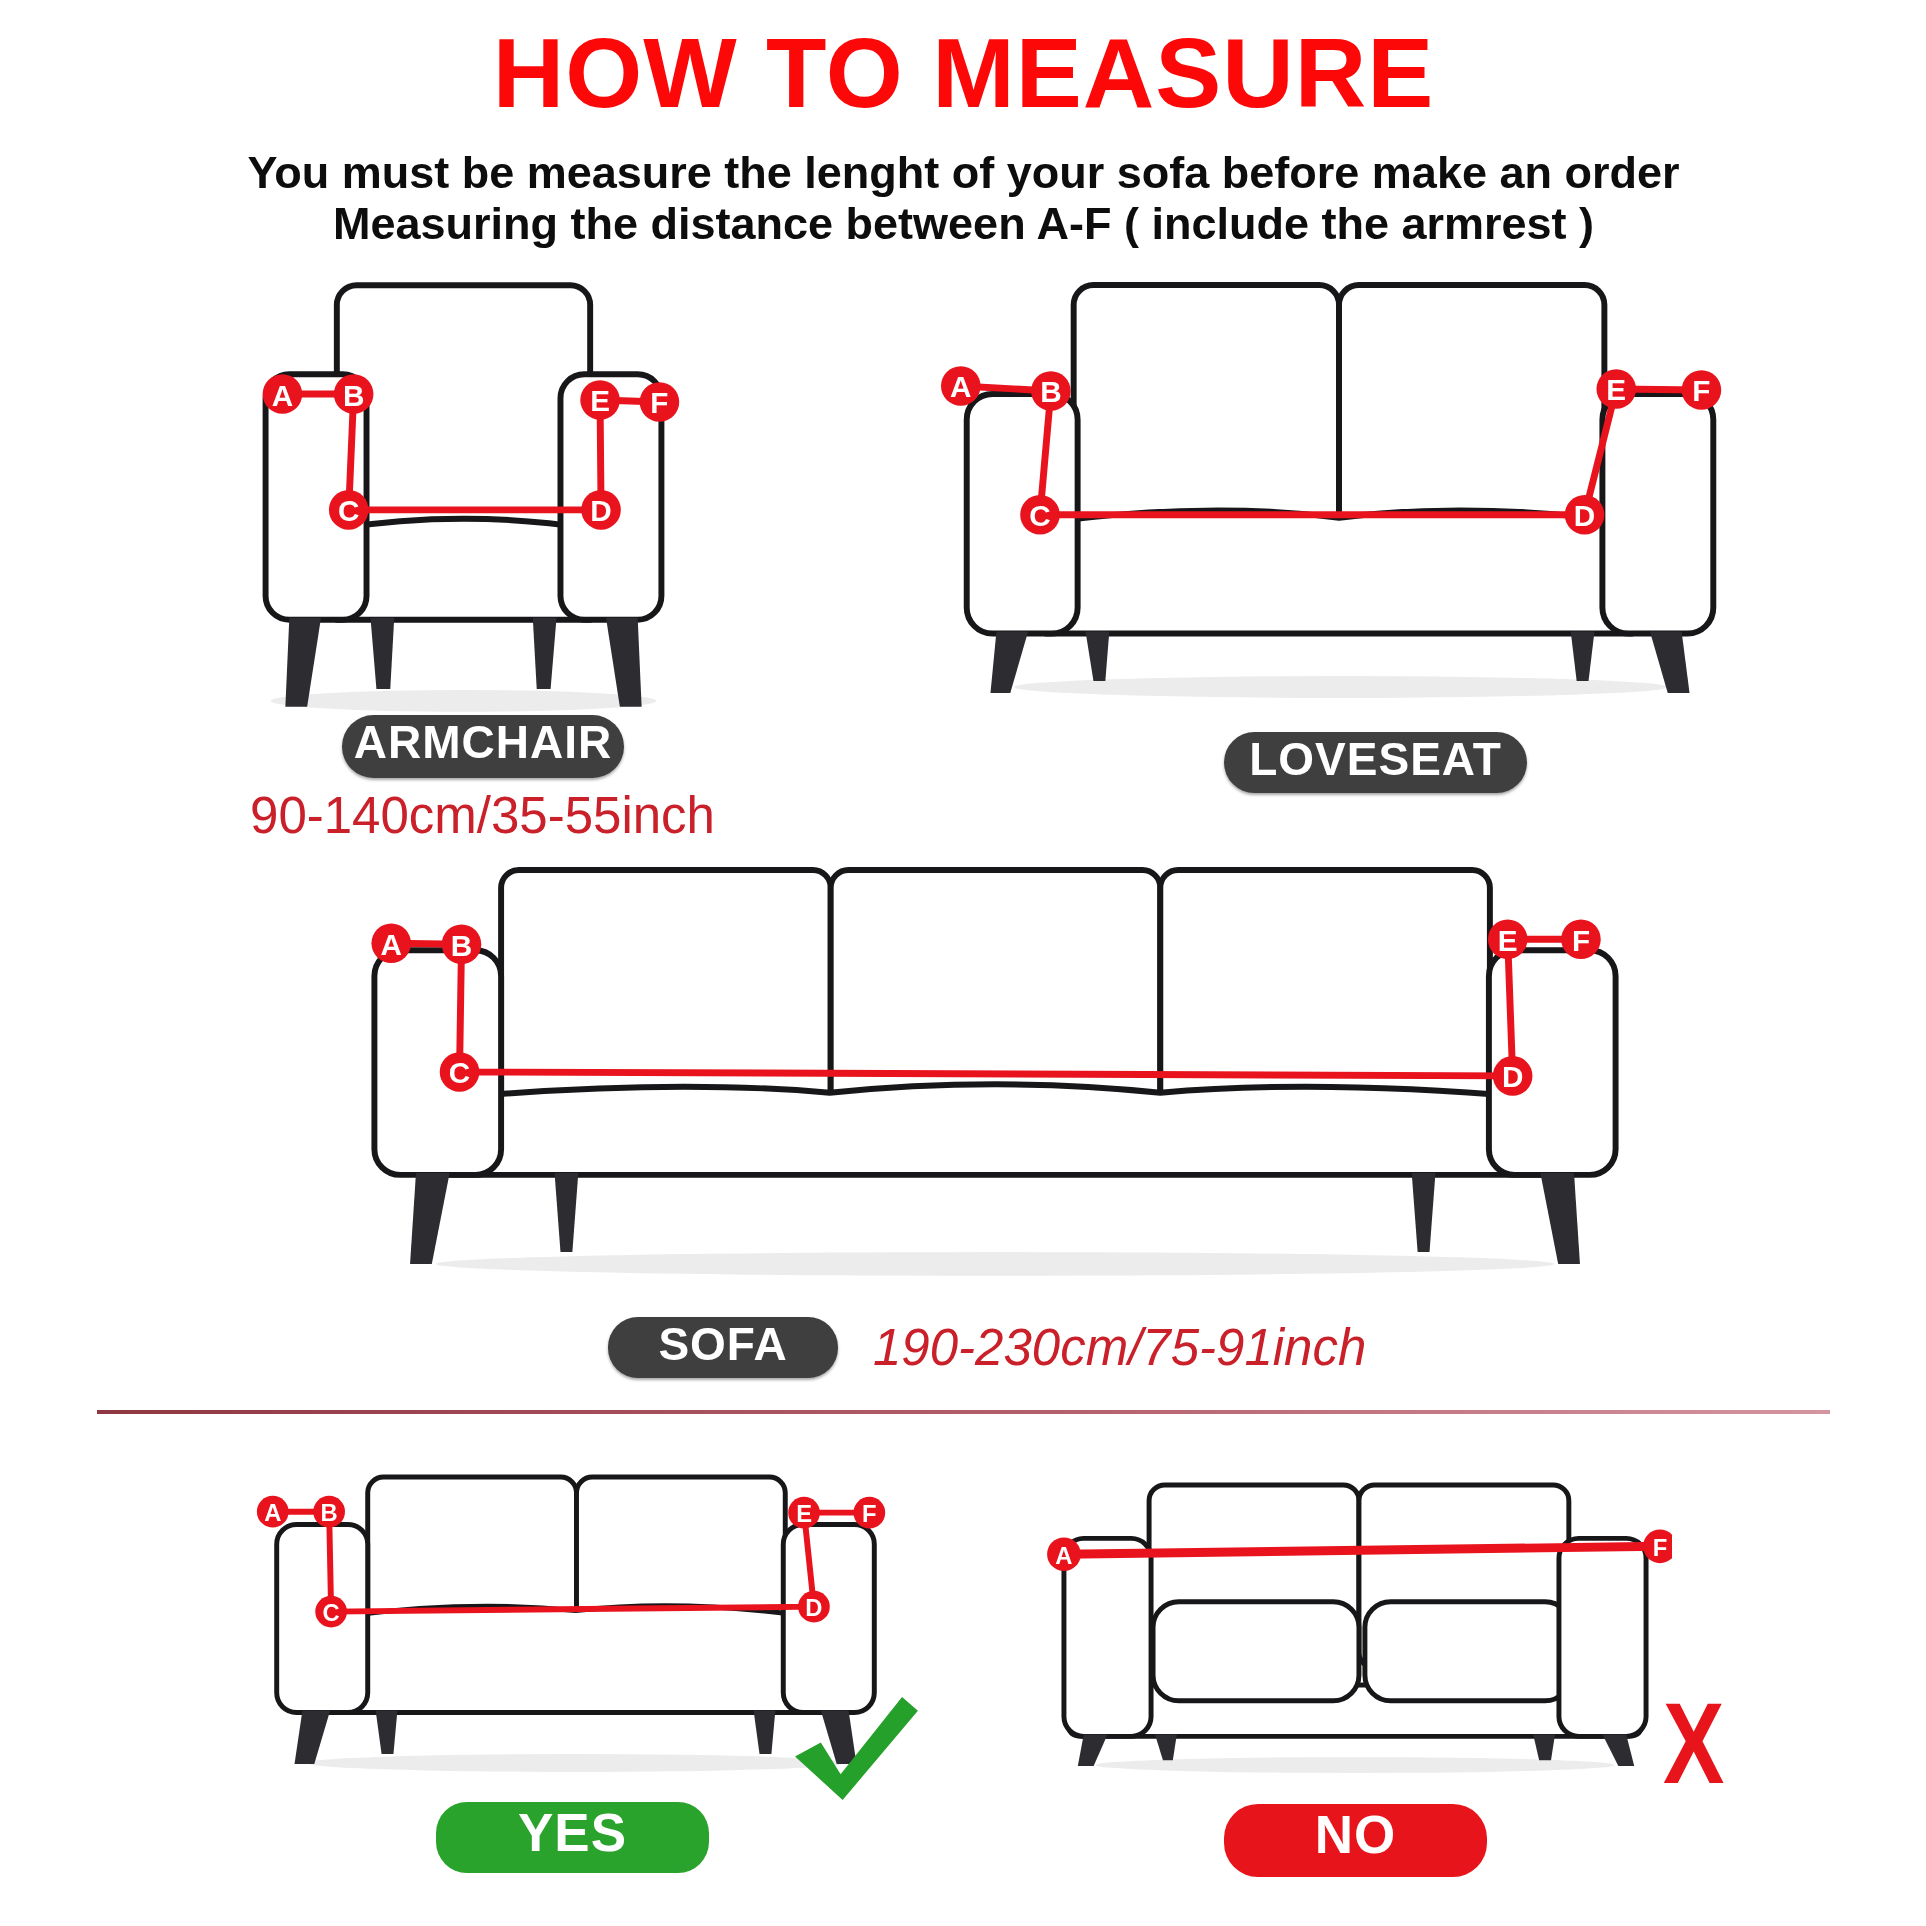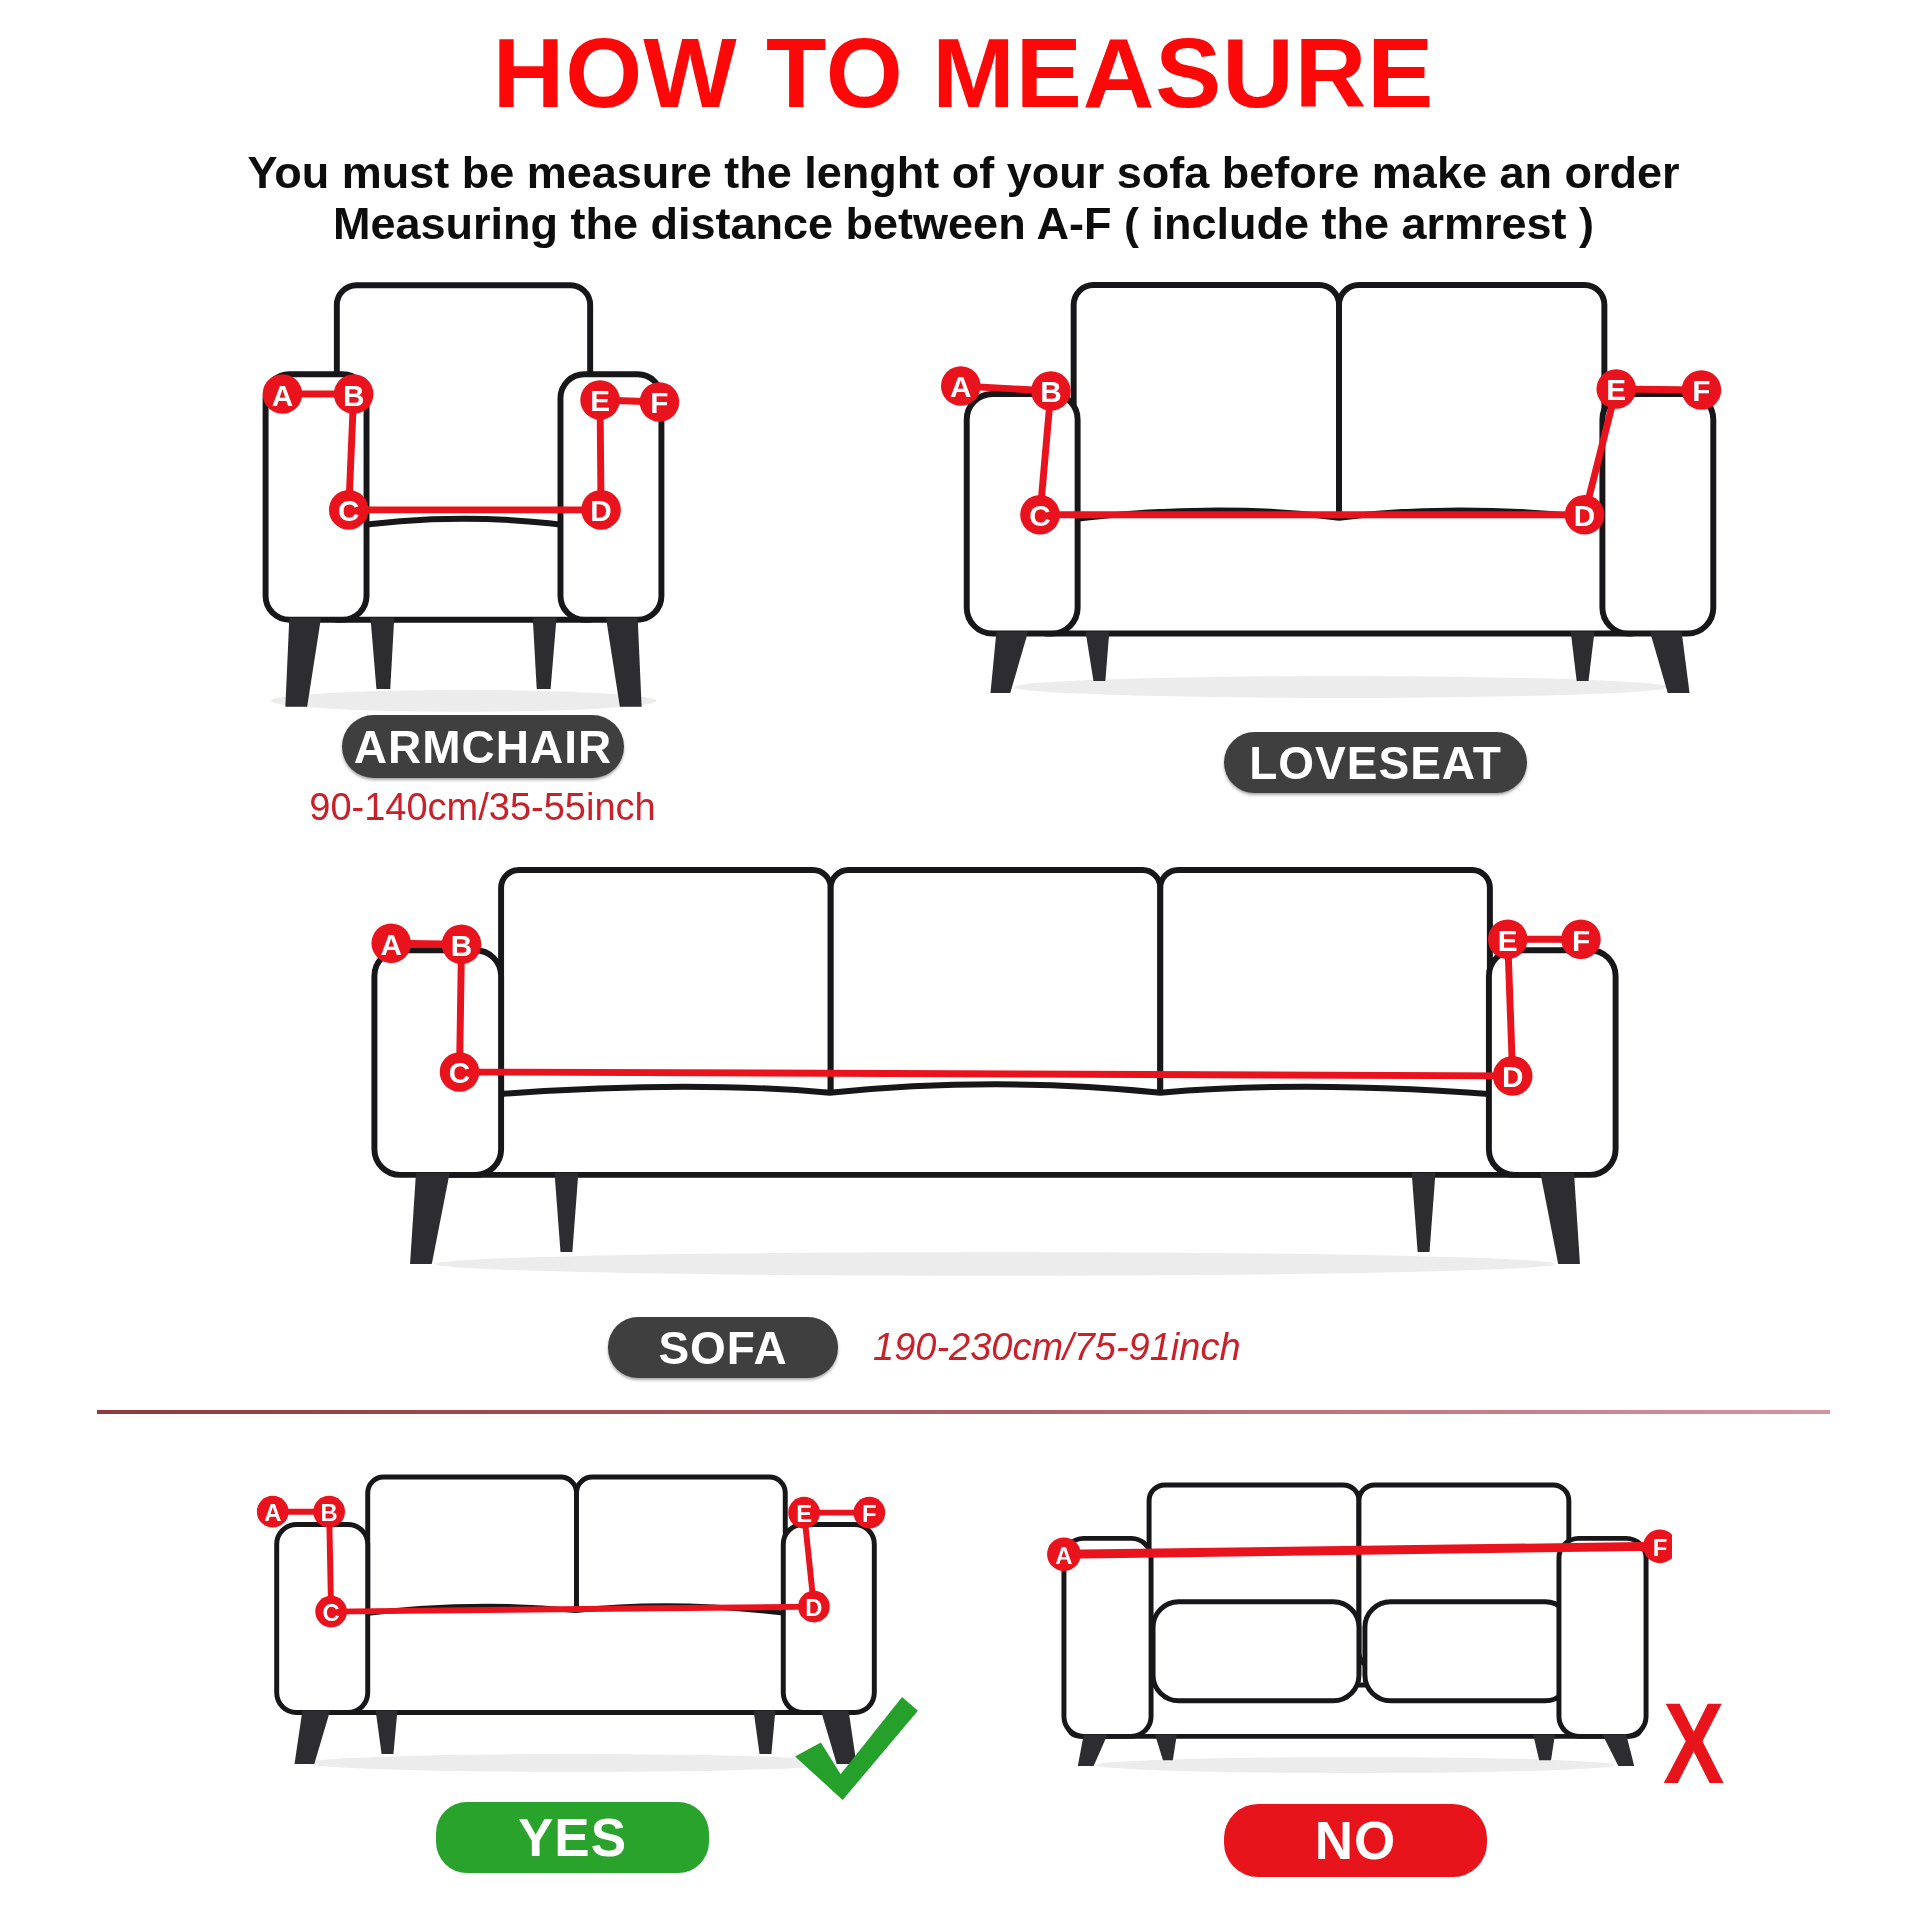--- a/index.html
+++ b/index.html
@@ -20,28 +20,28 @@
   .abs{position:absolute;}
   .page-title{
     left:0;top:16px;width:100%;text-align:center;
     font-size:99px;font-weight:bold;color:var(--title-red);letter-spacing:1px;
   }
   .subtitle{
     left:0;width:100%;text-align:center;color:#0d0d0d;
     font-size:45px;font-weight:bold;
   }
   .pill{
-    display:flex;align-items:center;justify-content:center;
+    display:flex;align-items:flex-start;justify-content:center;
     color:#ffffff;font-weight:bold;letter-spacing:1px;
   }
   .pill.dark{background:var(--pill-dark);box-shadow:0 2px 3px rgba(0,0,0,.35);}
   .pill.green{background:var(--yes-green);}
   .pill.red{background:var(--no-red);}
   .size-text{
-    color:var(--size-red);font-size:38px;font-weight:400;white-space:nowrap;
+    color:var(--size-red);font-size:51px;font-weight:400;white-space:nowrap;
   }
   .divider{
     left:97px;top:1410px;width:1733px;height:4px;
     background:linear-gradient(to right,#8e3842,#b4606c 55%,#d495a0);
   }
   .x-mark{
     font-size:115px;font-weight:bold;color:var(--no-red);
     line-height:97px;transform:scaleX(.8);transform-origin:left top;
   }
   

